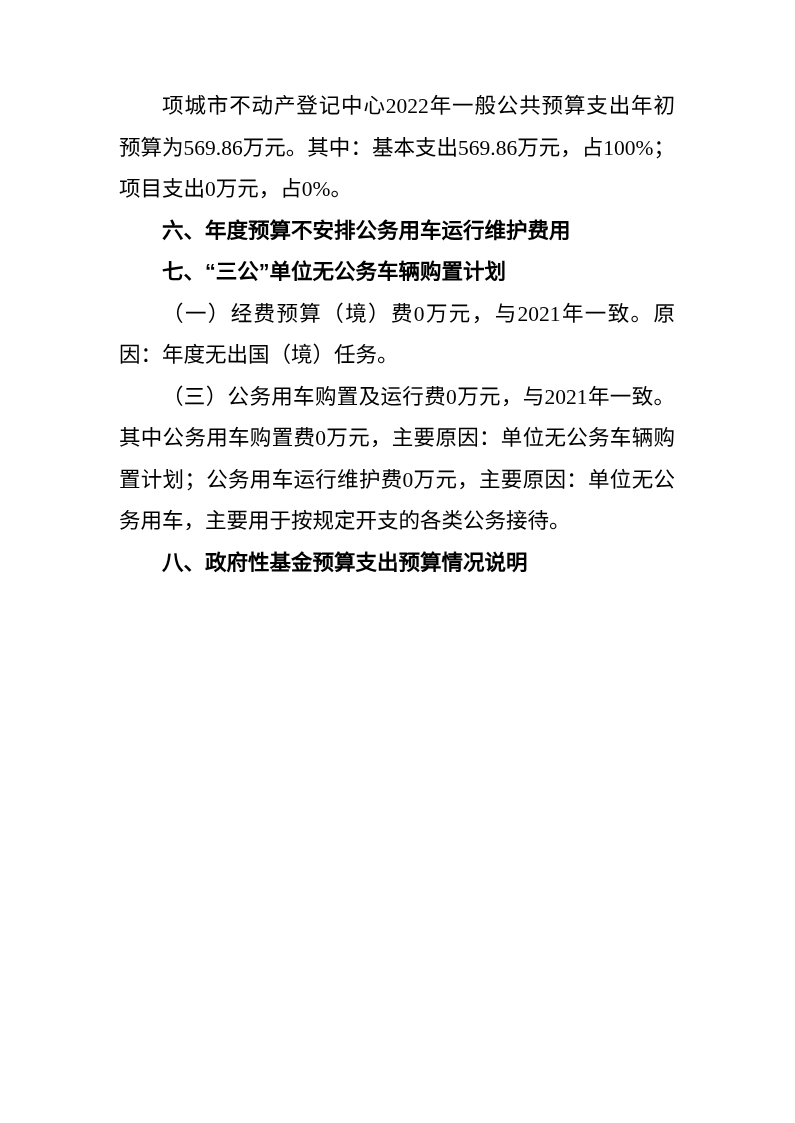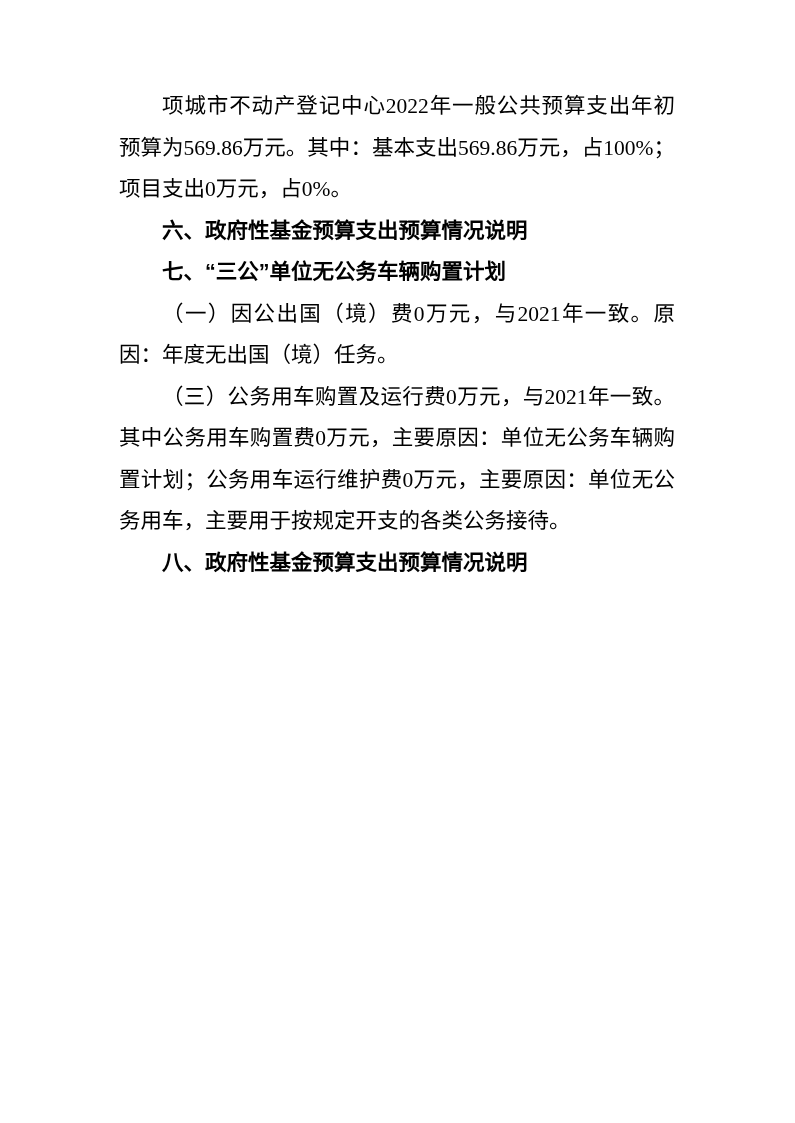--- a/index.html
+++ b/index.html
@@ -42,27 +42,27 @@
   }
 </style>
 </head>
 <body>
 
 <div class="page">
   <div class="content">
 
     <p class="para">项城市不动产登记中心2022年一般公共预算支出年初预算为569.86万元。其中：基本支出569.86万元，占100%；项目支出0万元，占0%。</p>
 
-    <p class="para heading">六、政府性基金预算支出预算情况说明</p>
+    <p class="para heading">六、年度预算不安排公务用车运行维护费用</p>
 
 
     <p class="para heading">七、“三公”单位无公务车辆购置计划</p>
 
 
-    <p class="para">（一）因公出国（境）费0万元，与2021年一致。原因：年度无出国（境）任务。</p>
+    <p class="para">（一）经费预算（境）费0万元，与2021年一致。原因：年度无出国（境）任务。</p>
 
 
     <p class="para">（三）公务用车购置及运行费0万元，与2021年一致。其中公务用车购置费0万元，主要原因：单位无公务车辆购置计划；公务用车运行维护费0万元，主要原因：单位无公务用车，主要用于按规定开支的各类公务接待。</p>
 
     <p class="para heading">八、政府性基金预算支出预算情况说明</p>
 
 
   </div>
 </div>
 

